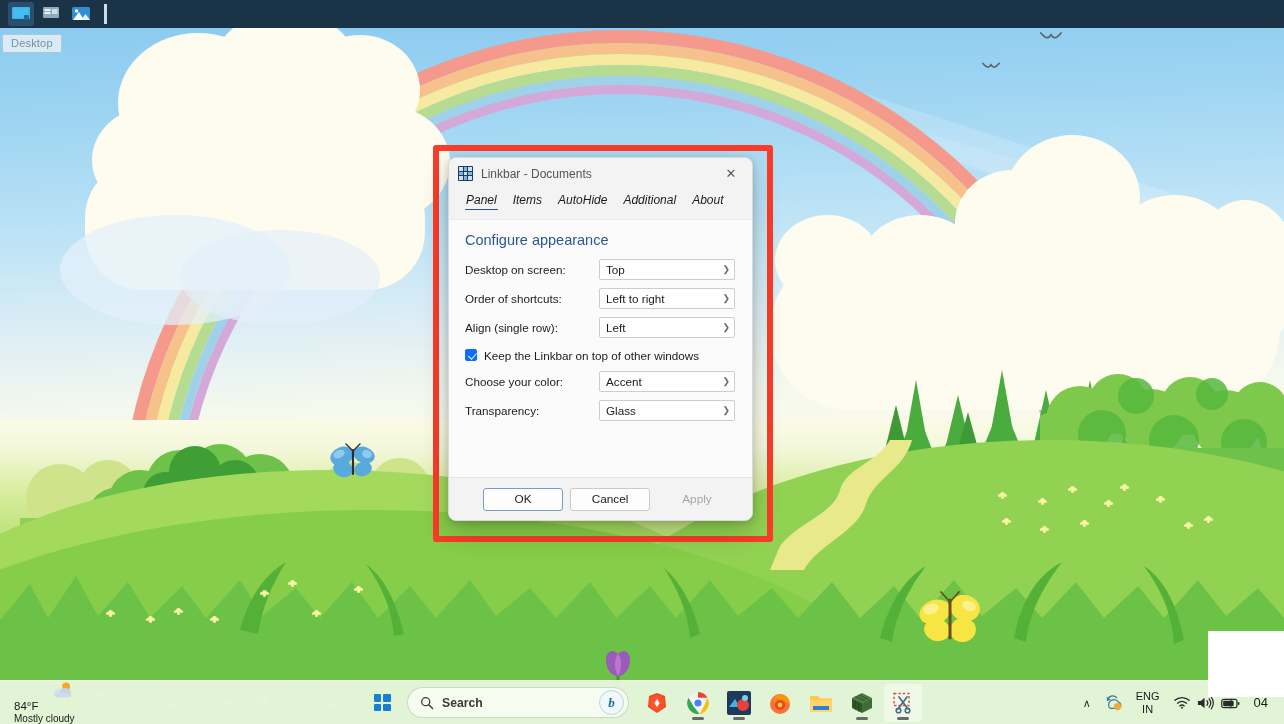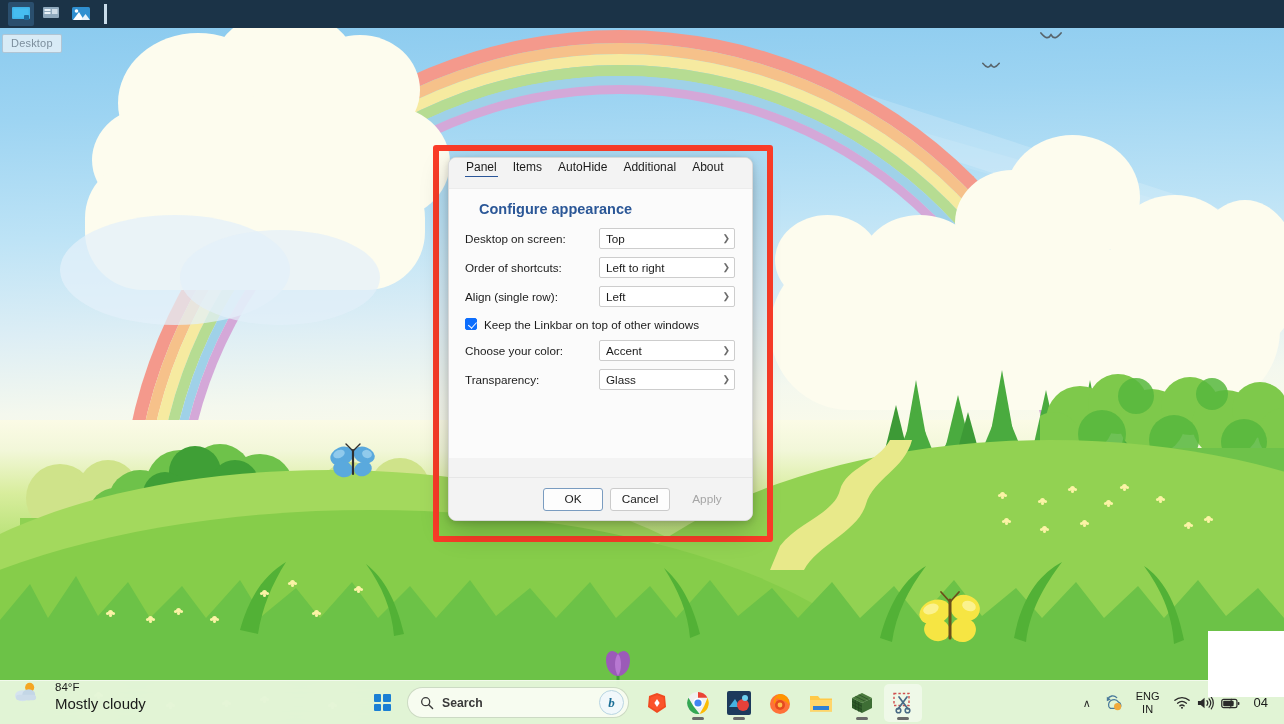--- a/index.html
+++ b/index.html
@@ -93,44 +93,45 @@
   }
   .dlg-appicon i { background: #cfe2f4; display: block; }
   .dlg-appicon i.alt { background: #7fb4e2; }
   .dlg-title { font-size: 12px; color: #545454; flex: 1 1 auto; }
   .dlg-close {
     width: 42px; height: 31px; display: flex; align-items: center; justify-content: center;
     color: #5b5b5b; font-size: 13px; line-height: 1; cursor: default;
   }
 
   .dlg-tabs {
-    display: flex; align-items: flex-start; gap: 0px;
+    display: flex; align-items: center; gap: 0px;
     padding: 0 9px; height: 24px;
     background: #f3f3f3;
+    font-style: italic;
   }
   .dlg-tab {
     font-size: 12px; color: #1b1b1b; padding: 2px 8px 4px 8px; cursor: default;
     position: relative;
   }
   .dlg-tab.active::after {
     content: ""; position: absolute; left: 7px; right: 7px; bottom: 1px;
     height: 1.5px; background: #2a5699;
   }
 
   .dlg-body {
     background: #fbfbfb;
     margin: 6px 0 0 0;
     height: 270px;
     border-top: 1px solid #ececec;
     padding: 12px 16px 0 16px;
     position: relative;
   }
   .section-head {
-    color: #2b5797; font-size: 14.5px; font-weight: 700;
-    margin: 0 0 9px 14px;
+    color: #2b5797; font-size: 14.5px; font-weight: 400;
+    margin: 0 0 9px 0;
   }
   .form-row { display: flex; align-items: center; height: 24px; margin-bottom: 5px; }
   .form-label { width: 134px; font-size: 11.7px; color: #1b1b1b; }
   .combo {
     width: 136px; height: 21px; background: #fff;
     border: 1px solid #cdcdcd; border-radius: 2px;
     display: flex; align-items: center; padding: 0 4px 0 6px;
     font-size: 11.7px; color: #1b1b1b; position: relative;
   }
   .combo .val { flex: 1 1 auto; }
@@ -162,43 +163,43 @@
   }
 
   .dlg-footer {
     position: absolute; left: 0; right: 0; bottom: 0; height: 43px;
     background: #f3f3f3;
     display: flex; align-items: center; justify-content: flex-end;
     gap: 7px; padding-right: 15px;
     border-top: 1px solid #e6e6e6;
   }
   .btn {
-    width: 60px; height: 23px; font-size: 11.8px;
+    width: 80px; height: 23px; font-size: 11.8px;
     border: 1px solid #cbcbcb; border-radius: 3px; background: #fdfdfd;
     color: #1b1b1b; display: flex; align-items: center; justify-content: center;
   }
   .btn.default { border: 1.5px solid #7a9cc0; }
   .btn.disabled { border-color: transparent; background: transparent; color: #a6a6a6; }
 
   
   #taskbar {
     position: absolute; left: 0; bottom: 0; width: 1284px; height: 44px;
     background: rgba(238,249,228,0.90);
     backdrop-filter: blur(18px);
     border-top: 1px solid rgba(255,255,255,0.55);
     display: flex; align-items: center;
   }
   #weather {
     position: absolute; left: 14px; top: 0; height: 44px;
-    display: flex; align-items: flex-start; gap: 17px;
+    display: flex; align-items: flex-end; gap: 0; flex-direction: column;
   }
   .weather-ico { width: 24px; height: 22px; position: relative; }
   .weather-text { line-height: 1.18; }
   .weather-temp { font-size: 11.5px; color: #1a1a1a; }
-  .weather-desc { font-size: 15px; color: #1a1a1a; }
+  .weather-desc { font-size: 10px; color: #1a1a1a; }
 
   #tb-center {
     position: absolute; left: 50%; transform: translateX(-50%);
     display: flex; align-items: center; gap: 3px; height: 44px;
   }
   .start-btn { width: 40px; height: 38px; display: flex; align-items: center; justify-content: center; border-radius: 5px; }
   .win-logo { width: 17px; height: 17px; display: grid; grid-template-columns: 1fr 1fr; grid-template-rows: 1fr 1fr; gap: 2px; }
   .win-logo i { background: #1a7fd4; display: block; border-radius: 1px; }
 
   .search-box {
@@ -466,20 +467,35 @@
       </div>
       <div class="tb-caret"></div>
     </div>
   </div>
   <div id="desktop-chip">Desktop</div>
 
   <div id="red-highlight"></div>
 
   <div id="linkbar-dialog">
 
+    <div class="dlg-titlebar">
+      <div class="dlg-appicon">
+        <i></i>
+          <i class="alt"></i>
+          <i></i>
+          <i class="alt"></i>
+          <i></i>
+          <i class="alt"></i>
+          <i></i>
+          <i class="alt"></i>
+          <i></i>
+      </div>
+      <div class="dlg-title">Linkbar - Documents</div>
+      <div class="dlg-close">✕</div>
+    </div>
 
     <div class="dlg-tabs">
       <div class="dlg-tab active">Panel</div>
       <div class="dlg-tab">Items</div>
       <div class="dlg-tab">AutoHide</div>
       <div class="dlg-tab">Additional</div>
       <div class="dlg-tab">About</div>
     </div>
 
     <div class="dlg-body">

